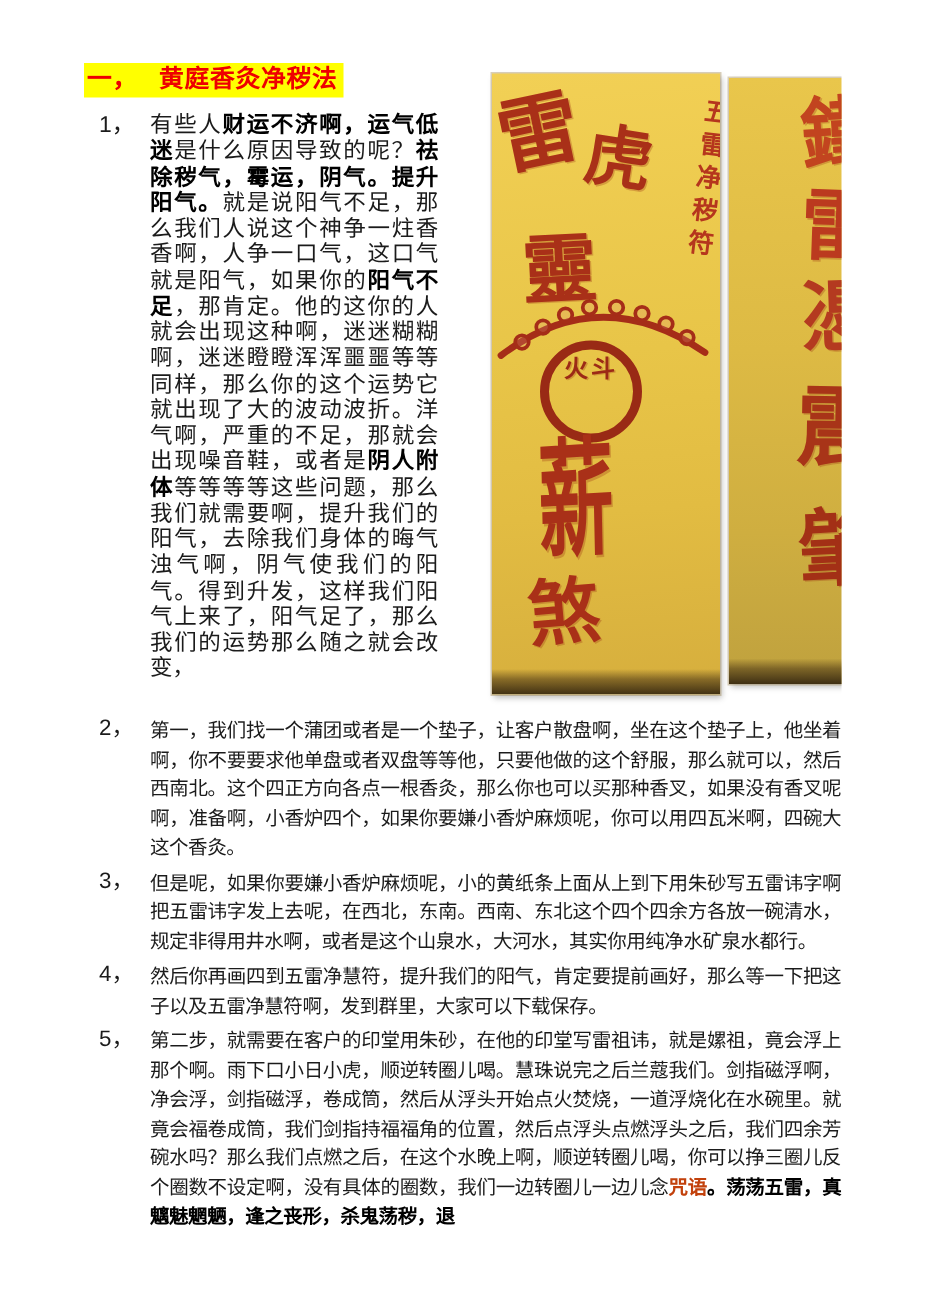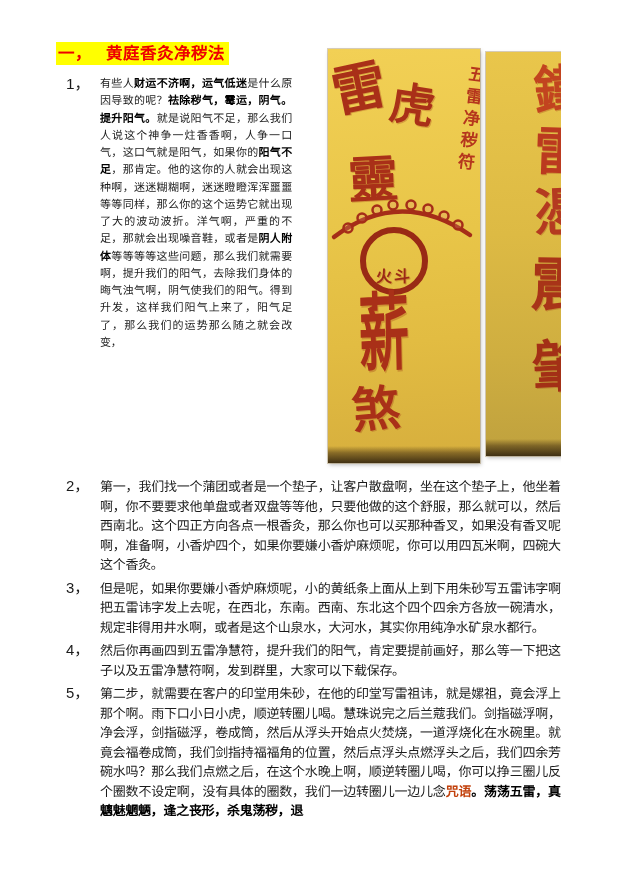--- a/index.html
+++ b/index.html
@@ -12,21 +12,21 @@
   .hl{
     display:inline-block;background:#ffff00;color:#ee0000;font-weight:700;
     font-size:16.5px;line-height:21px;padding:1px 4px 1px 2px;letter-spacing:.5px;
   }
   .hl .hnum{margin-right:14px;}
   
   .para{display:grid;grid-template-columns:34px 1fr;}
   .pnum{font-size:15px;}
   .ptext{margin:0;text-align:justify;}
   .para-1{position:absolute;left:66px;top:75px;width:226px;}
-  .para-1 .ptext{font-size:11px;line-height:17.25px;letter-spacing:-0.2px;}
+  .para-1 .ptext{font-size:15px;line-height:17.25px;letter-spacing:-0.2px;}
   .para-1 .pnum{font-size:15.3px;line-height:17.25px;}
   .bottom{position:absolute;left:66px;top:477px;width:546px;}
   .bottom .para{margin-bottom:4px;}
   .bottom .ptext{font-size:13px;line-height:19.5px;letter-spacing:-0.3px;}
   .bottom .pnum{font-size:14.9px;line-height:19.5px;}
   .b{font-weight:700;color:#000;}
   .red{font-weight:700;color:#c2410c;}
   
   .fig{position:absolute;overflow:hidden;box-shadow:0 0 0 1px rgba(150,120,60,.35),1px 2px 4px rgba(0,0,0,.25);}
   .fig1{
@@ -60,21 +60,21 @@
     font-family:"DejaVu Serif",serif;letter-spacing:5px;white-space:nowrap;line-height:1;
   }
   .fig1 .vlabel{top:16px;right:2px;font-size:17px;transform:rotate(7deg);}
   .fig2 .vlabel{top:10px;right:5px;font-size:17px;transform:rotate(5deg);color:#bb3a1f;}
   
   .fig1 .g1a{left:4px; top:12px; font-size:54px;transform:rotate(-12deg);}
   .fig1 .g1b{left:62px;top:34px; font-size:45px;transform:rotate(9deg);}
   .fig1 .g2 {left:20px;top:106px;font-size:50px;transform:rotate(-3deg);}
   .fig1 .g3 {left:30px;top:244px;font-size:50px;transform:scaleY(1.7) rotate(-2deg);transform-origin:top left;}
   .fig1 .g4 {left:24px;top:336px;font-size:48px;transform:rotate(-5deg);}
-  .fig1 .circle-text{left:48px;top:220px;font-size:16px;letter-spacing:2px;color:#9c2a16;}
+  .fig1 .circle-text{left:48px;top:189px;font-size:16px;letter-spacing:2px;color:#9c2a16;}
   .fig-svg{position:absolute;left:0;top:0;}
   
   .fig2 .ink{left:50%;transform:translateX(-50%);color:#b43a20;}
   .fig2 .t1{top:12px; font-size:52px;transform:translateX(-50%) rotate(-4deg);color:#c2441f;}
   .fig2 .t2{top:74px; font-size:52px;transform:translateX(-50%) rotate(2deg);color:#bb3a1f;}
   .fig2 .t3{top:134px;font-size:52px;transform:translateX(-50%) rotate(-2deg);}
   .fig2 .t4{top:204px;font-size:58px;transform:translateX(-50%) rotate(1deg);color:#a83418;}
   .fig2 .t5{top:286px;font-size:56px;transform:translateX(-50%) rotate(-3deg);color:#a33016;}
 </style>
 </head>

